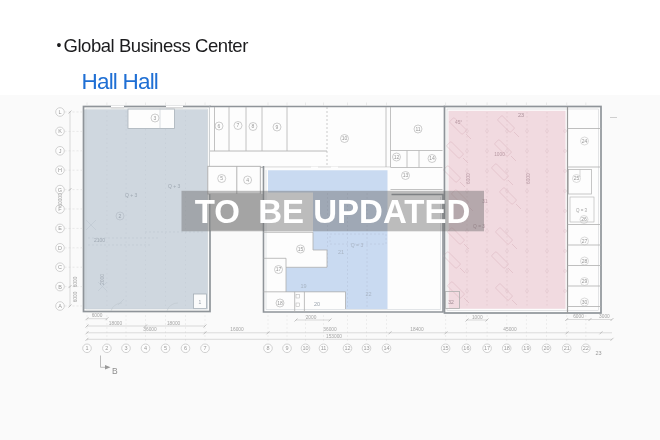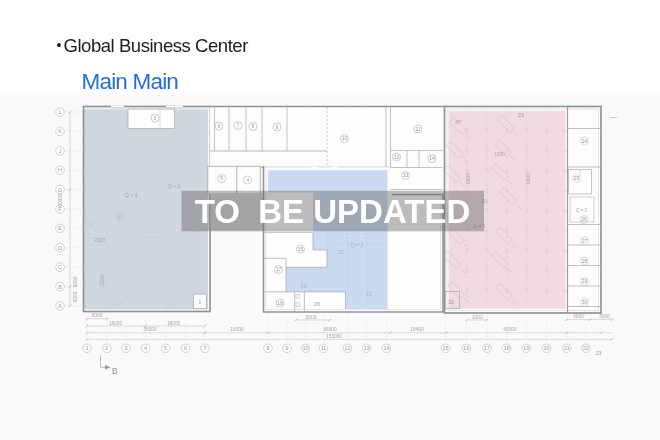--- a/index.html
+++ b/index.html
@@ -10,21 +10,21 @@
   .hdr .b { font-size:14px; vertical-align:2px; margin-right:2.5px; }
   .sub { position:absolute; left:81.5px; top:68.5px; font-size:22.5px; color:#1f6fd4;
           letter-spacing:-0.8px; }
   svg { position:absolute; left:0; top:0; }
 </style>
 </head>
 <body>
 
 <div class="hdr"><span class="b">•</span>Global Business Center</div>
 
-<div class="sub">Main Main</div>
+<div class="sub">Hall Hall</div>
 
 <svg width="660" height="440" viewBox="0 0 660 440">
 
 <rect x="0" y="95" width="660" height="345" fill="#fafafa"></rect>
 
 <rect x="84" y="109.5" width="123.5" height="199.5" fill="#cfd7df"></rect>
 
 <g>
       <line x1="106.9" y1="111" x2="106.9" y2="308" stroke="#c2cad4" stroke-width="0.55" stroke-dasharray="1.5 3"></line>
       <line x1="126" y1="111" x2="126" y2="308" stroke="#c2cad4" stroke-width="0.55" stroke-dasharray="1.5 3"></line>

